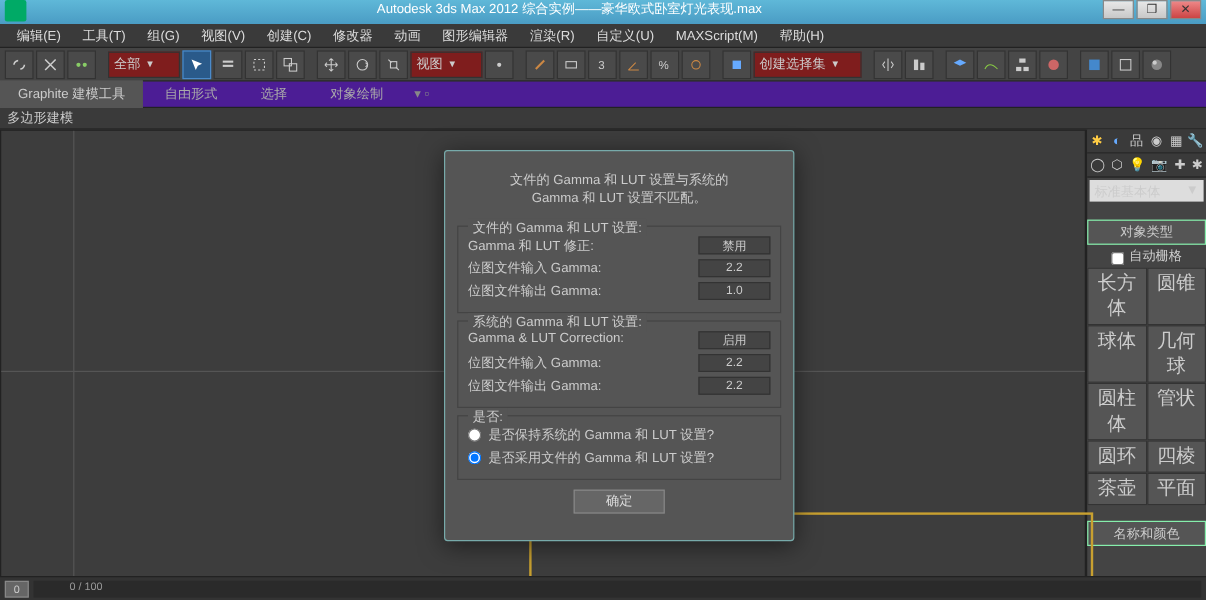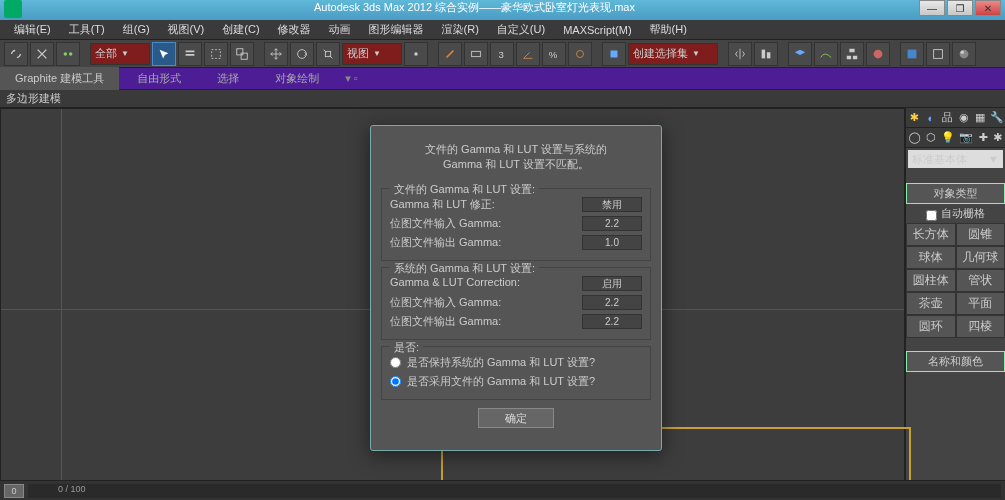--- a/index.html
+++ b/index.html
@@ -45,21 +45,21 @@
 .rpanel{width:100px;background:#444;border-left:1px solid #222;display:flex;flex-direction:column}
 .rp-icons{height:20px;background:#3a3a3a;display:flex;align-items:center;justify-content:space-around;border-bottom:1px solid #222}
 .rp-icons .ri{width:14px;height:14px;display:flex;align-items:center;justify-content:center;font-size:11px}
 .rp-icons2{height:20px;background:#3a3a3a;display:flex;align-items:center;justify-content:space-around;border-bottom:1px solid #222}
 .rp-drop{height:18px;background:#ddd;color:#333;margin:2px;padding:1px 4px;font-size:11px;display:flex;justify-content:space-between;align-items:center}
 .rp-hdr{background:#555;padding:2px 4px;text-align:center;border:1px solid #86efac;font-size:11px;margin-top:13px}
 .rp-chk{padding:2px 4px;display:flex;align-items:flex-end;gap:4px;justify-content:center;font-size:11px}
 .rp-chk input{width:11px;height:11px}
 .rp-btns{display:flex;flex-direction:column}
 .rp-row{display:flex}
-.rp-btn{flex:1;background:#555;border:1px solid #333;padding:2px 2px;text-align:center;font-size:12px;cursor:pointer}
+.rp-btn{flex:1;background:#555;border:1px solid #333;padding:2px 2px;text-align:center;font-size:16px;cursor:pointer}
 
 
 .timeline{position:absolute;left:0;bottom:0;right:0;height:20px;background:#333;border-top:1px solid #222;display:flex;align-items:center}
 .tl-slider{width:20px;height:14px;background:#666;border:1px solid #888;margin-left:4px;display:flex;align-items:center;justify-content:center;font-size:9px}
 .tl-track{flex:1;height:14px;background:#2a2a2a;margin:0 4px;position:relative}
 .tl-lbl{position:absolute;left:30px;top:0;font-size:9px;color:#999}
 
 
 .dialog{position:absolute;left:370px;top:125px;width:292px;background:#555;border:1px solid #7aa;border-radius:3px;box-shadow:0 4px 20px rgba(0,0,0,.5)}
 .dlg-title{height:20px;background:linear-gradient(#5fb8d8,#4a9cc4);padding:2px 6px;color:#fff;font-size:11px;border-radius:3px 3px 0 0}
@@ -319,26 +319,26 @@
         </div>
       <div class="rp-row">
           <div class="rp-btn">球体</div>
           <div class="rp-btn">几何球</div>
         </div>
       <div class="rp-row">
           <div class="rp-btn">圆柱体</div>
           <div class="rp-btn">管状</div>
         </div>
       <div class="rp-row">
+          <div class="rp-btn">圆环</div>
+          <div class="rp-btn">四棱</div>
+        </div>
+      <div class="rp-row">
           <div class="rp-btn">茶壶</div>
           <div class="rp-btn">平面</div>
-        </div>
-      <div class="rp-row">
-          <div class="rp-btn">圆环</div>
-          <div class="rp-btn">四棱</div>
         </div>
     </div>
     <div class="rp-hdr">名称和颜色</div>
   </div>
 </div>
 
 <div class="timeline">
   <div class="tl-slider">0</div>
   <div class="tl-track">
       <span class="tl-lbl">0 / 100</span>

